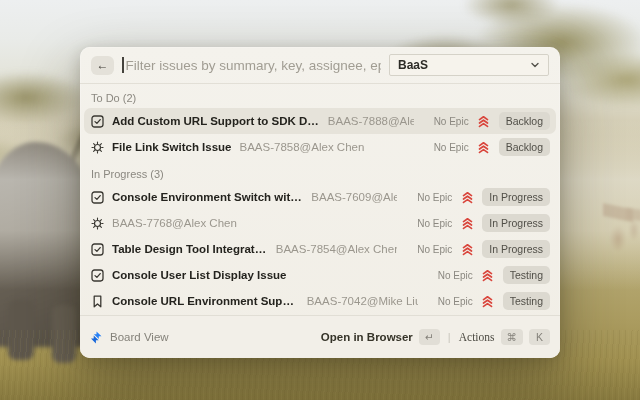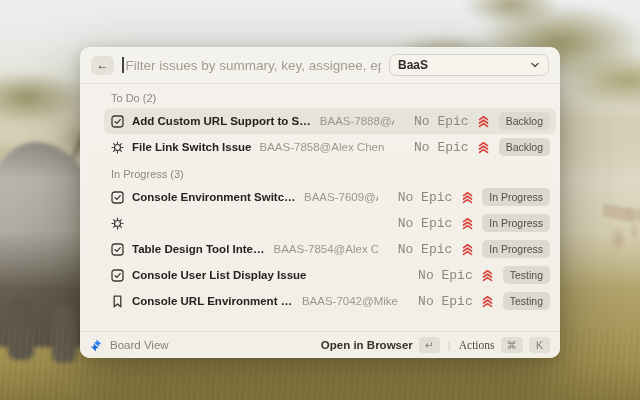--- a/index.html
+++ b/index.html
@@ -43,39 +43,39 @@
   .window{position:absolute;left:80px;top:47px;width:480px;height:311px;border-radius:10px;
     background:linear-gradient(180deg,var(--window-bg) 0%,#f1eee6 100%);
     box-shadow:0 25px 60px rgba(40,35,20,.42),0 4px 16px rgba(40,35,20,.22),0 0 0 .5px rgba(255,255,255,.4) inset;
     display:flex;flex-direction:column;overflow:hidden;}
   .search-row{height:36px;flex:0 0 36px;display:flex;align-items:center;padding:0 11px;gap:8px;}
   .back-btn{width:23px;height:19px;border-radius:6px;background:#e4e1d9;display:flex;align-items:center;justify-content:center;
     color:#3c3a34;font-size:12px;flex:0 0 auto;cursor:default;}
   .search-field{display:flex;align-items:center;flex:1 1 auto;min-width:0;}
   .caret{width:1.5px;height:16px;background:#44423c;margin-right:2px;flex:0 0 auto;}
   .placeholder{color:#a19d93;font-size:13.5px;white-space:nowrap;overflow:hidden;}
-  .dropdown{flex:0 0 auto;width:160px;height:22px;border:1px solid #d5d2c8;border-radius:7px;background:#f6f3ec;
+  .dropdown{flex:0 0 auto;width:160px;height:22px;border:1px solid #d5d2c8;border-radius:2px;background:#f6f3ec;
     display:flex;align-items:center;padding:0 8px;box-sizing:border-box;}
   .dropdown-value{font-size:12px;font-weight:bold;color:#2c2b26;flex:1 1 auto;}
   .dropdown-chevron{color:#55534c;display:flex;}
   .divider{height:1px;background:#e2dfd6;flex:0 0 1px;}
 
-  .list{flex:1 1 auto;overflow:hidden;padding:0 4px;margin-left:20px;}
+  .list{flex:1 1 auto;overflow:hidden;padding:0 4px;}
   .section-header{font-size:11px;color:#8b8880;padding:8px 7px 4px 7px;}
   .row{height:26px;display:flex;align-items:center;border-radius:7px;padding:0 6px;gap:8px;}
   .row.selected{background:#e6e3da;}
   .row-icon{flex:0 0 14px;display:flex;align-items:center;justify-content:center;color:#3a3832;}
   .row-title{font-size:11.5px;font-weight:bold;color:#24231e;white-space:nowrap;overflow:hidden;text-overflow:ellipsis;flex:0 1 auto;}
   .row-meta{font-size:11.5px;color:#9b978e;white-space:nowrap;overflow:hidden;flex:0 1 auto;}
   .row-spacer{flex:1 1 0;min-width:4px;}
-  .row-epic{font-size:13px;color:#8b8880;white-space:nowrap;flex:0 0 auto;font-family:Liberation Mono, monospace;}
+  .row-epic{font-size:10px;color:#8b8880;white-space:nowrap;flex:0 0 auto;}
   .row-priority{flex:0 0 14px;display:flex;align-items:center;justify-content:center;color:var(--accent-red);}
   .row-badge{flex:0 0 auto;font-size:10.5px;color:#514f48;background:var(--badge-bg);border-radius:5px;padding:3px 7px;white-space:nowrap;}
 
-  .footer{flex:0 0 26px;border-top:1px solid #e1ded5;display:flex;align-items:center;padding:0 10px;gap:7px;background:#f2efe8;}
+  .footer{flex:0 0 26px;border-top:1px solid #e1ded5;display:flex;align-items:center;padding:8px 10px;gap:7px;background:#f2efe8;}
   .jira-icon{display:flex;flex:0 0 auto;}
   .footer-app{font-size:11.5px;color:#85827a;flex:0 0 auto;}
   .footer-right{margin-left:auto;display:flex;align-items:center;gap:6px;}
   .footer-action{font-size:11.5px;font-weight:bold;color:#363429;}
   .footer-action.secondary{font-weight:normal;color:#4c4a42;font-family:Liberation Serif, serif;}
   .key-badge{background:#e1ded6;color:#84817a;border-radius:4px;font-size:10.5px;padding:2px 6px;min-width:9px;text-align:center;}
   .footer-sep{color:#c8c5bc;font-size:11px;padding:0 2px;}
 </style>
 </head>
 <body>
@@ -200,20 +200,21 @@
                 <line x1="6.5" y1="10.6" x2="6.5" y2="12"></line>
                 <line x1="1" y1="6.5" x2="2.4" y2="6.5"></line>
                 <line x1="10.6" y1="6.5" x2="12" y2="6.5"></line>
                 <line x1="2.6" y1="2.6" x2="3.6" y2="3.6"></line>
                 <line x1="9.4" y1="9.4" x2="10.4" y2="10.4"></line>
                 <line x1="2.6" y1="10.4" x2="3.6" y2="9.4"></line>
                 <line x1="9.4" y1="3.6" x2="10.4" y2="2.6"></line>
               </g>
             </svg>
           </span>
+          <span class="row-meta">BAAS-7768@Alex Chen</span>
           <span class="row-spacer"></span>
           <span class="row-epic">No Epic</span>
           <span class="row-priority">
             <svg width="13" height="13" viewBox="0 0 13 13">
               <g fill="none" stroke="currentColor" stroke-width="1.7" stroke-linecap="round" stroke-linejoin="round">
                 <path d="M2.5 4.6 L6.5 1.8 L10.5 4.6"></path>
                 <path d="M2.5 8 L6.5 5.2 L10.5 8"></path>
                 <path d="M2.5 11.4 L6.5 8.6 L10.5 11.4"></path>
               </g>
             </svg>

